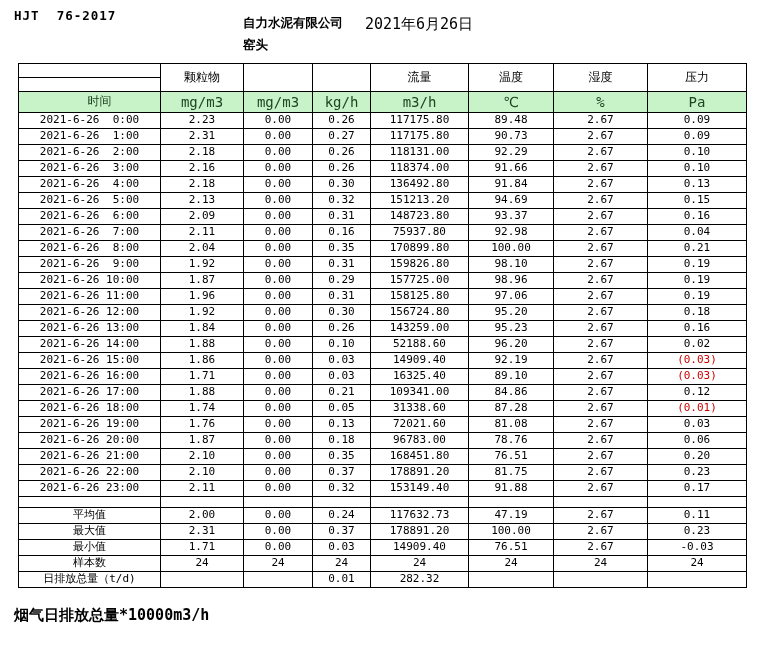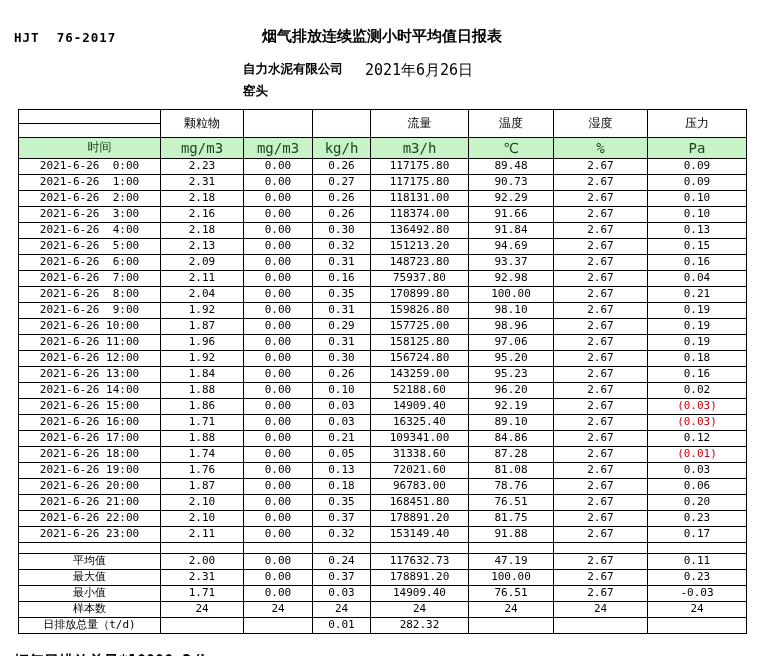--- a/index.html
+++ b/index.html
@@ -3,21 +3,21 @@
 <meta charset="utf-8">
 <style>
   html,body { margin:0; padding:0; }
   body {
     width:764px; height:656px; background:#ffffff; color:#000;
     font-family:"DejaVu Sans Mono","DejaVu Sans",sans-serif;
     position:relative; overflow:hidden;
   }
   .doc-code {
     position:absolute; left:14px; top:8px;
-    font-weight:bold; font-size:12.5px; white-space:pre; letter-spacing:1px;margin-top:22px;
+    font-weight:bold; font-size:12.5px; white-space:pre; letter-spacing:1px;
   }
   .title {
     padding-top:27px; text-align:center;
     font-size:15px; font-weight:bold;
     font-family:"DejaVu Sans",sans-serif;
   }
   .meta { display:flex; justify-content:center; align-items:flex-start; margin:15px 62px 0 14px; }
   .company, .location { font-weight:bold; font-size:12.5px; }
   .location { margin-top:5px; }
   .date { font-size:15px;margin-left:22px; }
@@ -39,21 +39,20 @@
   td.neg { color:var(--neg-red); }
   .footnote1 { margin:6px 0 0 14px; font-weight:bold; font-size:15px; }
 </style>
 </head>
 <body style="--green-bg: #c8f2c8; --green-text: #1e4620; --neg-red: #cc0000;">
 
 <div class="page">
 
   <div class="doc-code">HJT  76-2017</div>
 
-  <div class="title">烟气排放连续监测小时平均值日报表</div>
 
   <div class="meta">
     <div>
       <div class="company">自力水泥有限公司</div>
       <div class="location">窑头</div>
     </div>
     <div class="date">2021年6月26日</div>
   </div>
 
   <table class="report">

